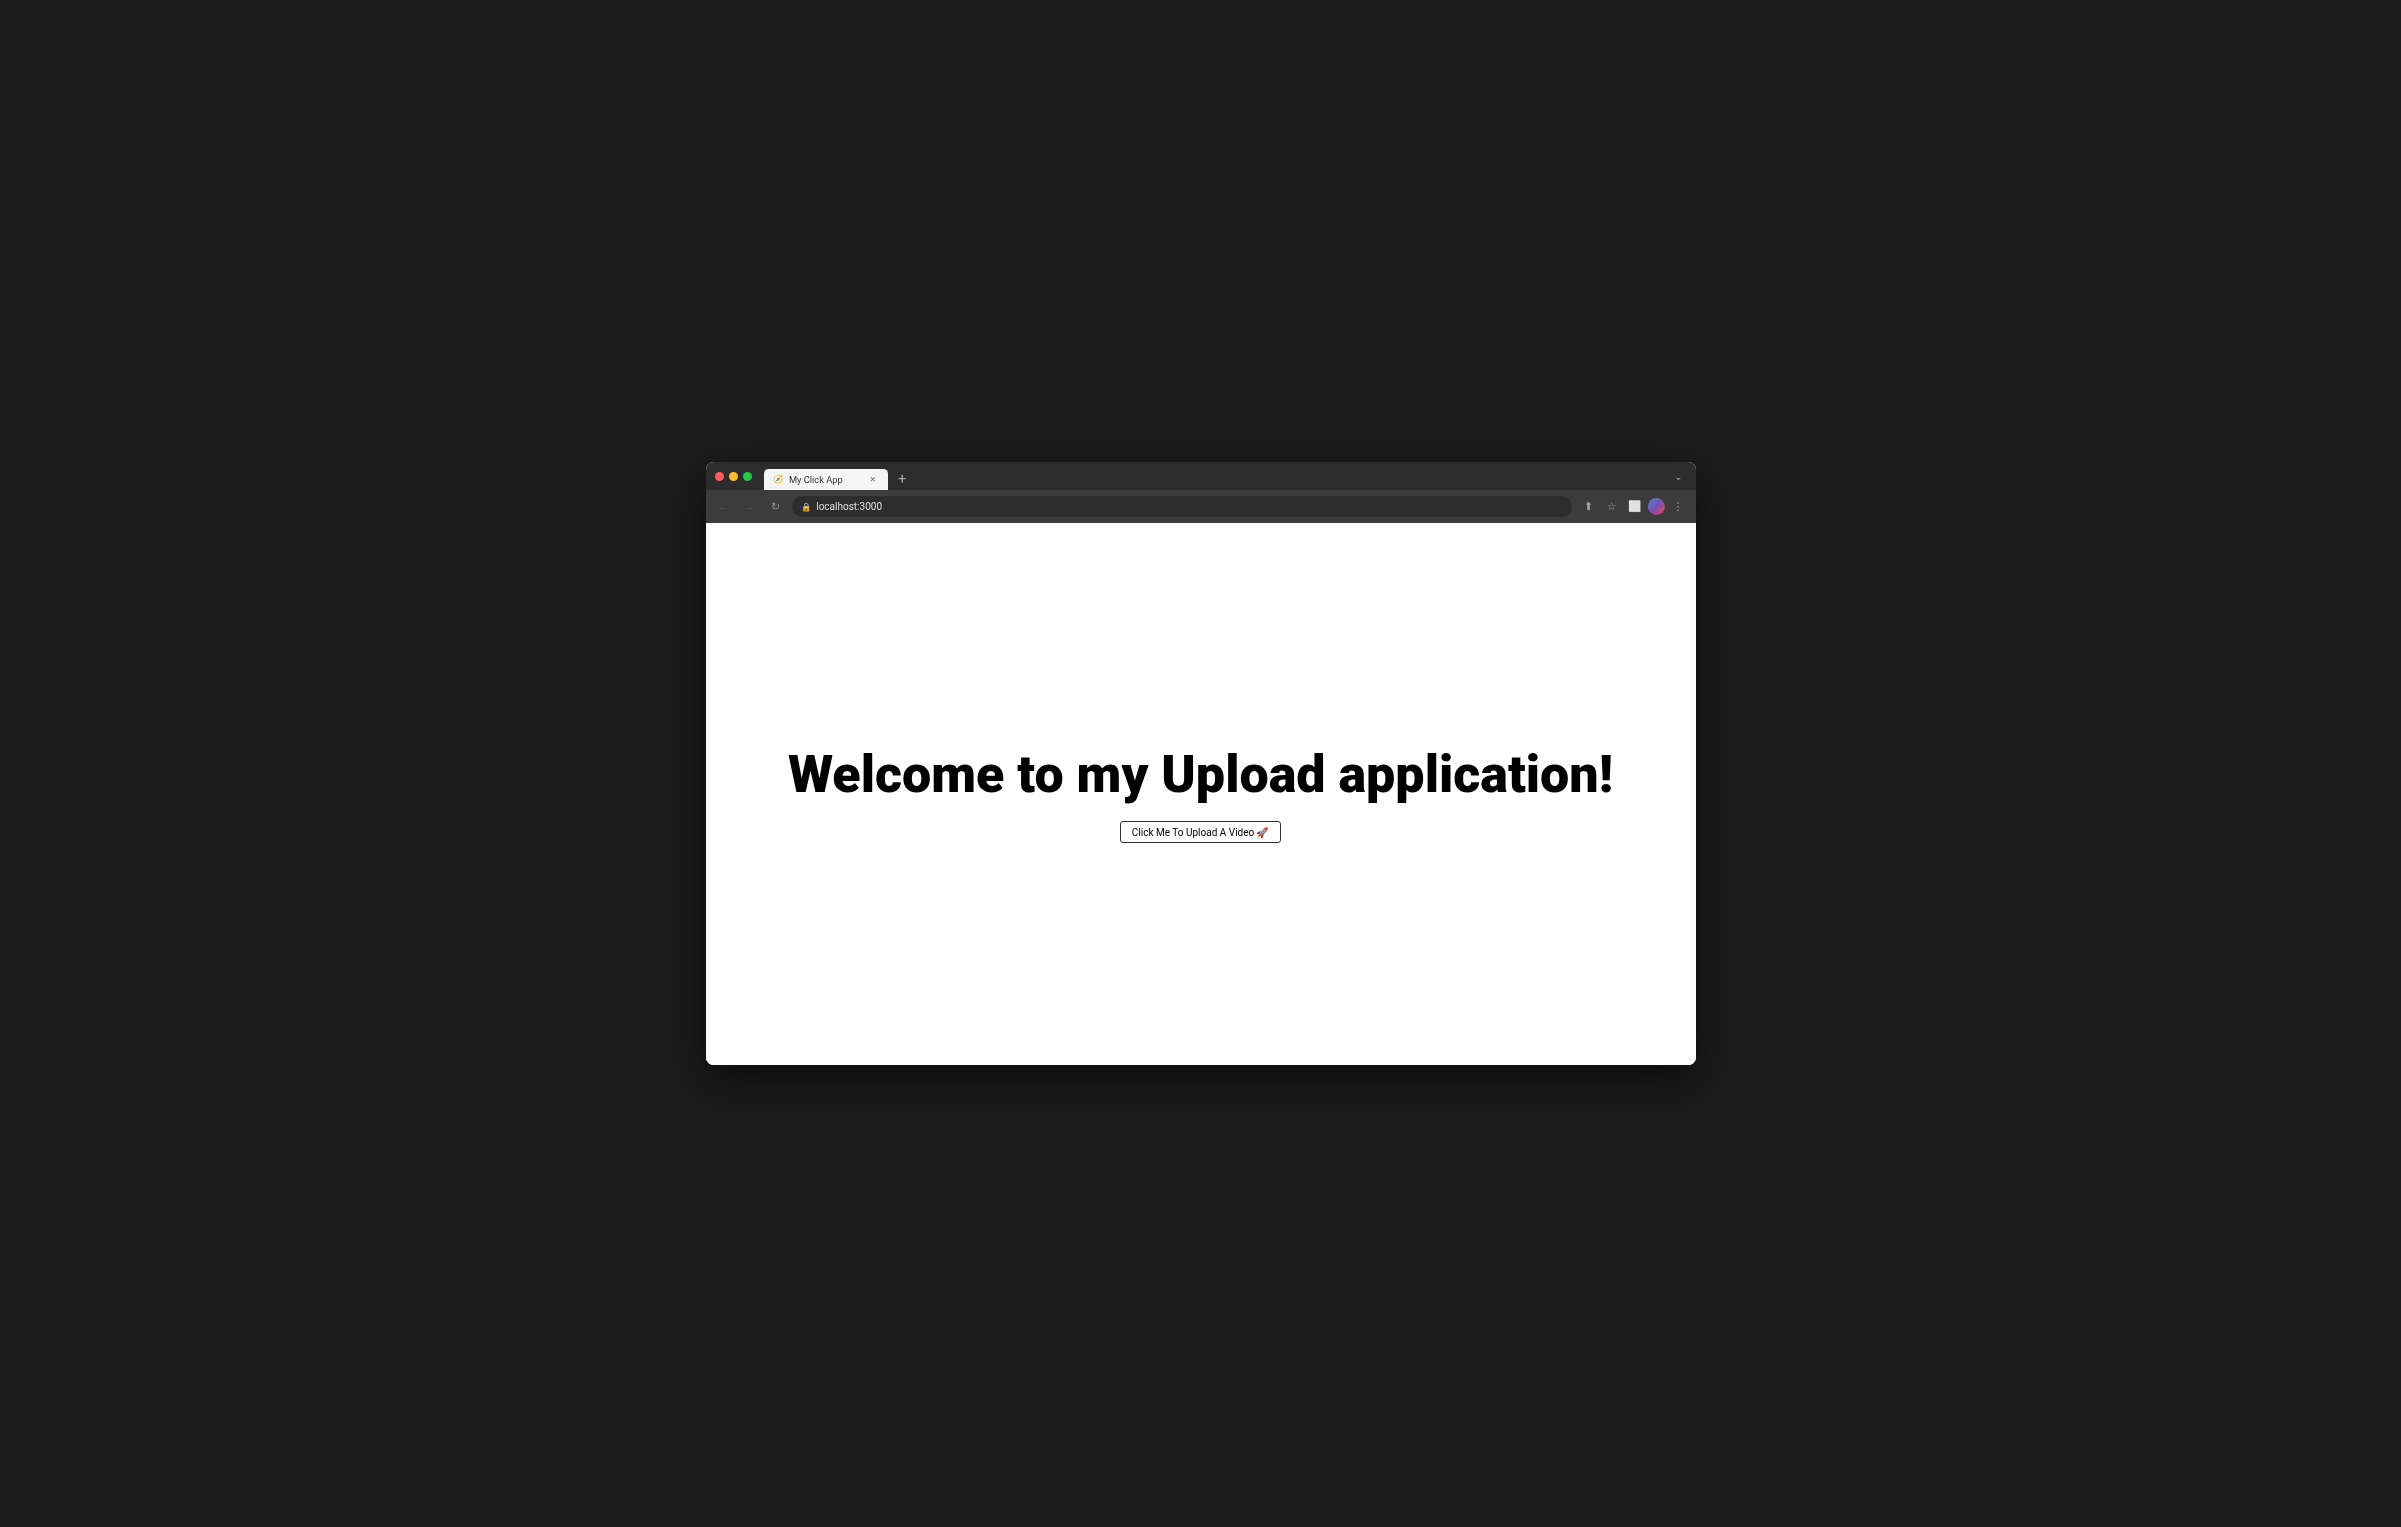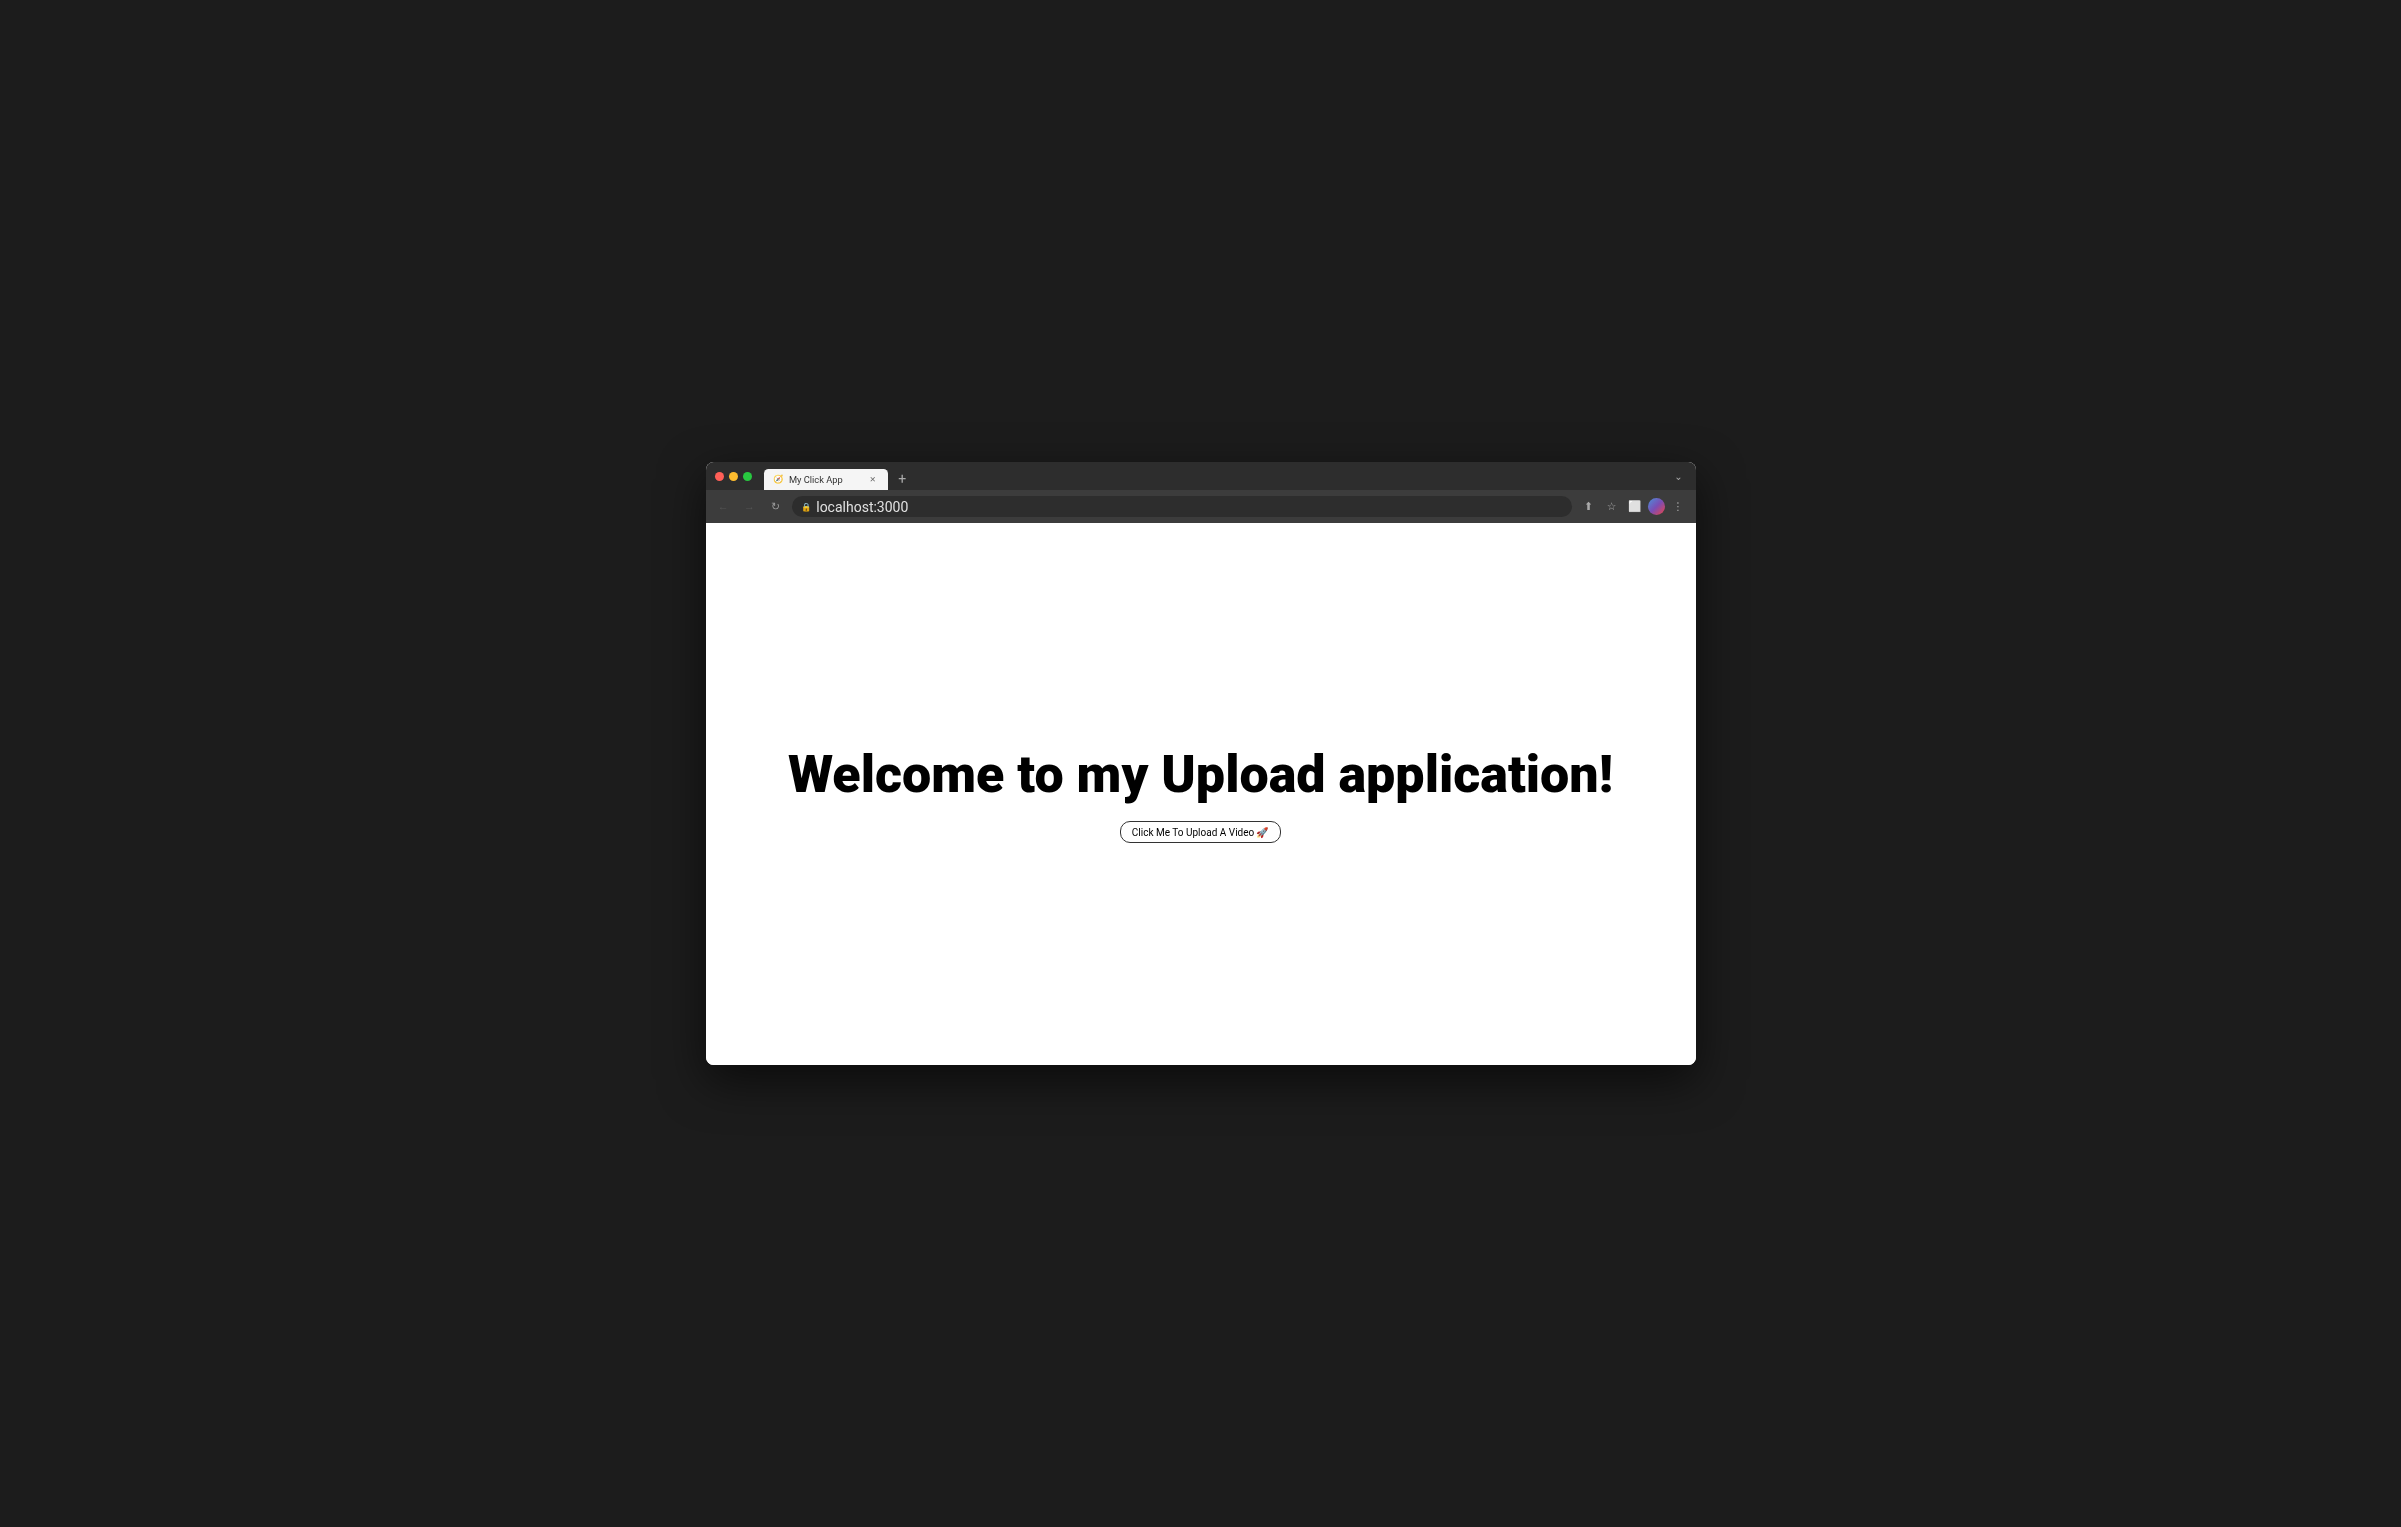--- a/index.html
+++ b/index.html
@@ -170,21 +170,21 @@
       padding: 0 9.3px;
       gap: 4.6px;
     }
 
     .url-lock-icon {
       font-size: 8.5px;
       color: #aaa;
     }
 
     .url-text {
-      font-size: 14px;
+      font-size: 10px;
       color: #e0e0e0;
     }
 
     .address-bar-right {
       display: flex;
       align-items: center;
       gap: 3.1px;
     }
 
     .addr-icon {
@@ -229,21 +229,21 @@
       color: #000000;
       text-align: center;
       margin-bottom: 15.5px;
       font-family: -apple-system, BlinkMacSystemFont, 'Segoe UI', Roboto, sans-serif;
     }
 
     .upload-button {
       padding: 4.6px 10.8px;
       border: 0.8px solid #333;
       background: #ffffff;
-      border-radius: 10px;
+      border-radius: 3px;
       font-size: 10px;
       color: #000;
       cursor: pointer;
       font-family: -apple-system, BlinkMacSystemFont, 'Segoe UI', Roboto, sans-serif;
     }
   </style>
 </head>
 <body>
 
 <div class="browser-window">

